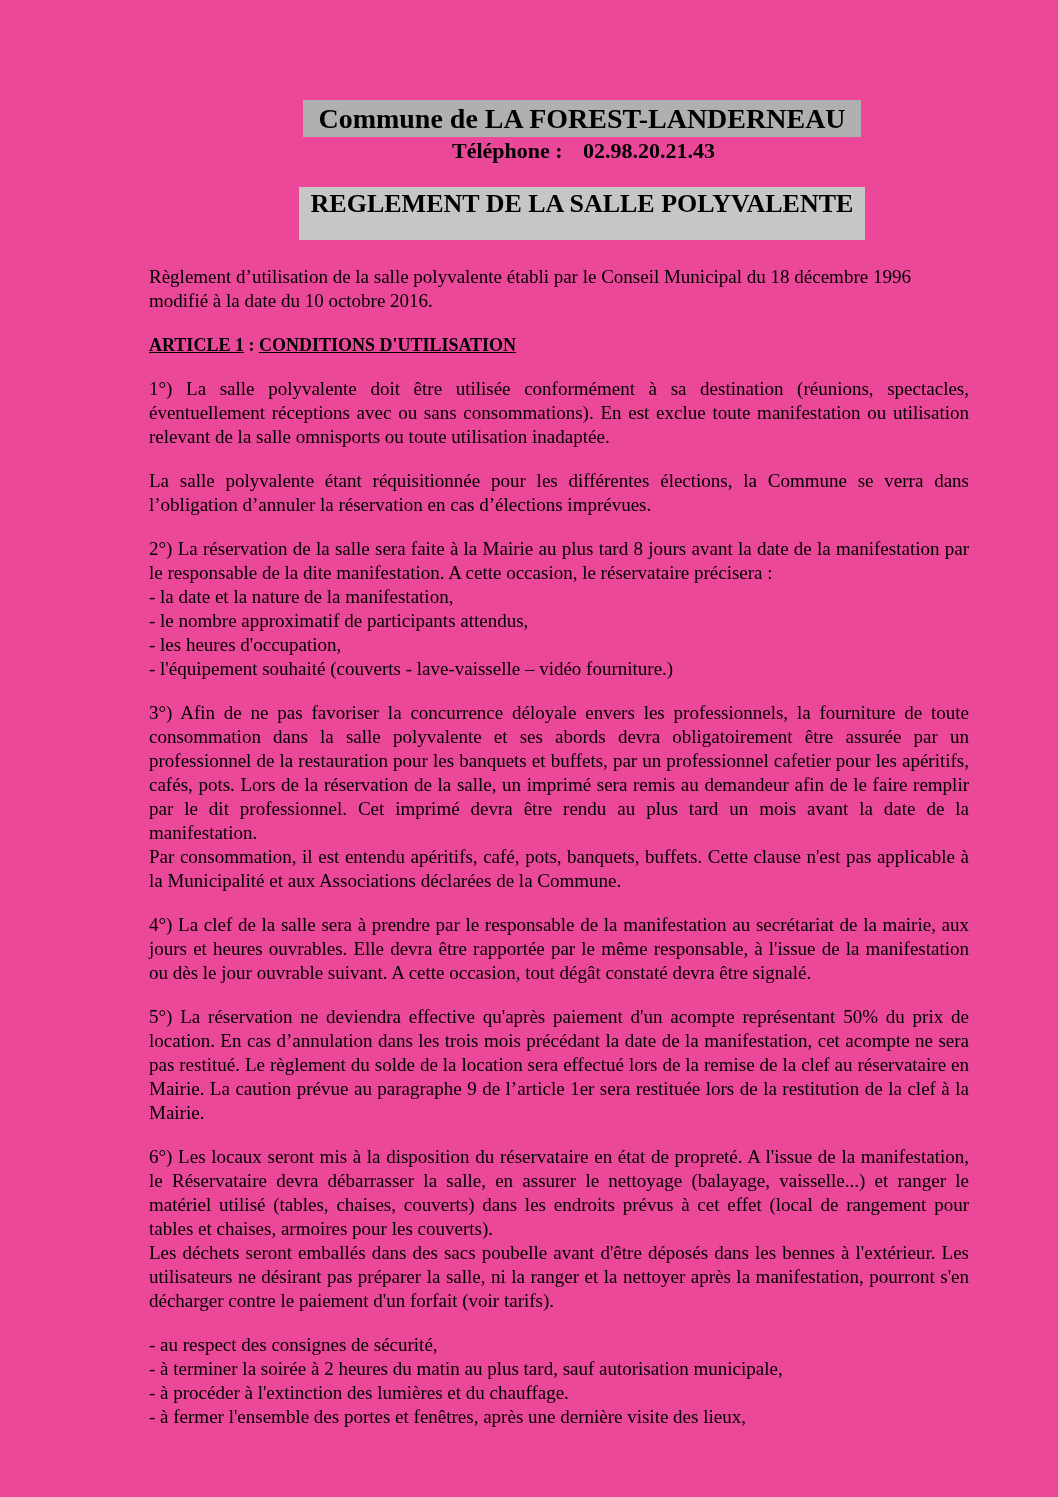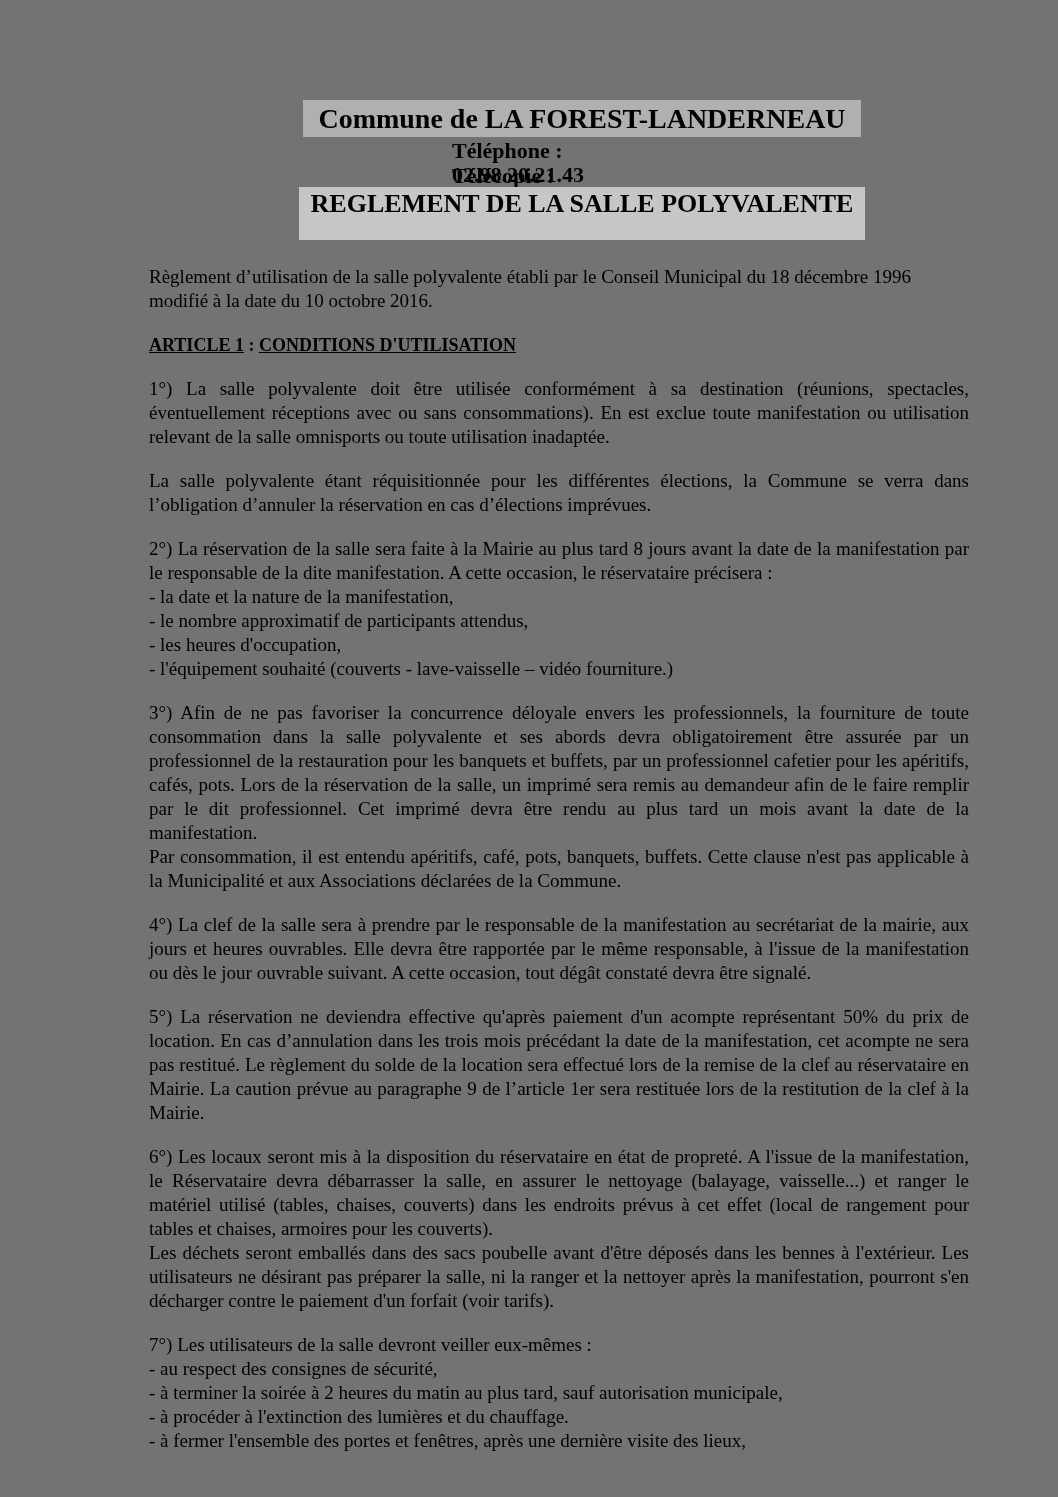--- a/index.html
+++ b/index.html
@@ -1,20 +1,20 @@
 <!DOCTYPE html>
 <html lang="fr"><head>
 <meta charset="utf-8">
 <style>
   html, body { margin: 0; padding: 0; background: #ffffff; }
   .page {
     position: relative;
     width: 1058px;
     height: 1497px;
-    background: #737373;
+    background: #ec4899;
     font-family: "Liberation Serif", "DejaVu Serif", serif;
     color: #000000;
     overflow: hidden;
   }
   .banner {
     position: absolute;
     text-align: center;
     font-weight: bold;
     white-space: nowrap;
   }
@@ -29,21 +29,20 @@
     background: #c6c6c6;
   }
   .contact-line {
     position: absolute;
     left: 452px;
     display: flex;
     font-weight: bold;
     font-size: 22px;
     line-height: 24px;
     white-space: nowrap;
-    flex-direction: column;
   }
   .contact-line .lbl { width: 131px; }
   .line-tel { top: 139px; }
   .line-fax { top: 164px; }
 
   .content {
     position: absolute;
     left: 149px; top: 265px; width: 838px;
     font-size: 19px;
     line-height: 24px;
@@ -63,24 +62,20 @@
 
 <div class="page">
 
   <div class="banner banner-commune">Commune de LA FOREST-LANDERNEAU</div>
 
   <div class="contact-line line-tel">
     <span class="lbl">Téléphone :</span>
     <span class="val">02.98.20.21.43</span>
   </div>
 
-  <div class="contact-line line-fax">
-    <span class="lbl">Télécopie :</span>
-    <span class="val">02.98.20.32.44.</span>
-  </div>
 
   <div class="banner banner-doc">REGLEMENT DE LA SALLE POLYVALENTE</div>
 
   <div class="content">
 
     <div class="block plain-line">Règlement d’utilisation de la salle polyvalente établi par le Conseil Municipal du 18 décembre 1996 modifié à la date du 10 octobre 2016.</div>
 
     <div class="heading">
       <span class="u">ARTICLE 1</span><span> : </span><span class="u">CONDITIONS D'UTILISATION</span>
     </div>
@@ -105,21 +100,20 @@
     <div class="block just">4°) La clef de la salle sera à prendre par le responsable de la manifestation au secrétariat de la mairie, aux jours et heures ouvrables. Elle devra être rapportée par le même responsable, à l'issue de la manifestation ou dès le jour ouvrable suivant. A cette occasion, tout dégât constaté devra être signalé.</div>
 
     <div class="block just">5°) La réservation ne deviendra effective qu'après paiement d'un acompte représentant 50% du prix de location. En cas d’annulation dans les trois mois précédant la date de la manifestation, cet acompte ne sera pas restitué. Le règlement du solde de la location sera effectué lors de la remise de la clef au réservataire en Mairie. La caution prévue au paragraphe 9 de l’article 1er sera restituée lors de la restitution de la clef à la Mairie.</div>
 
     <div class="block">
       <div class="just">6°) Les locaux seront mis à la disposition du réservataire en état de propreté. A l'issue de la manifestation, le Réservataire devra débarrasser la salle, en assurer le nettoyage (balayage, vaisselle...) et ranger le matériel utilisé (tables, chaises, couverts) dans les endroits prévus à cet effet (local de rangement pour tables et chaises, armoires pour les couverts).</div>
       <div class="just">Les déchets seront emballés dans des sacs poubelle avant d'être déposés dans les bennes à l'extérieur. Les utilisateurs ne désirant pas préparer la salle, ni la ranger et la nettoyer après la manifestation, pourront s'en décharger contre le paiement d'un forfait (voir tarifs).</div>
     </div>
 
     <div class="block">
-      <div class="plain-line">7°) Les utilisateurs de la salle devront veiller eux-mêmes :</div>
       <div class="plain-line">- au respect des consignes de sécurité,</div>
       <div class="plain-line">- à terminer la soirée à 2 heures du matin au plus tard, sauf autorisation municipale,</div>
       <div class="plain-line">- à procéder à l'extinction des lumières et du chauffage.</div>
       <div class="plain-line">- à fermer l'ensemble des portes et fenêtres, après une dernière visite des lieux,</div>
     </div>
 
   </div>
 </div>
 
 </body></html>

